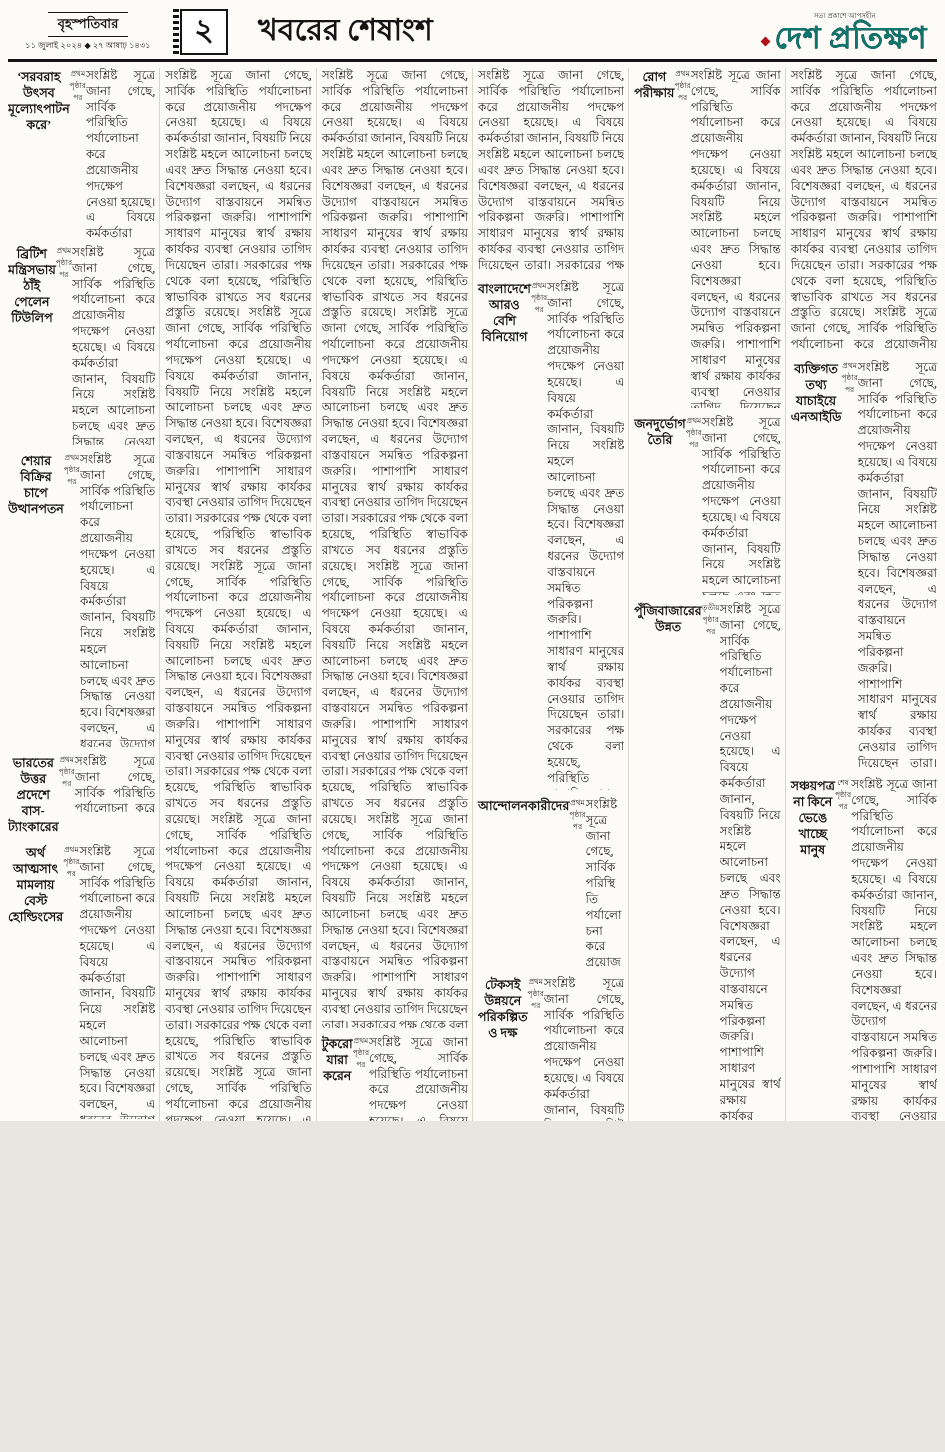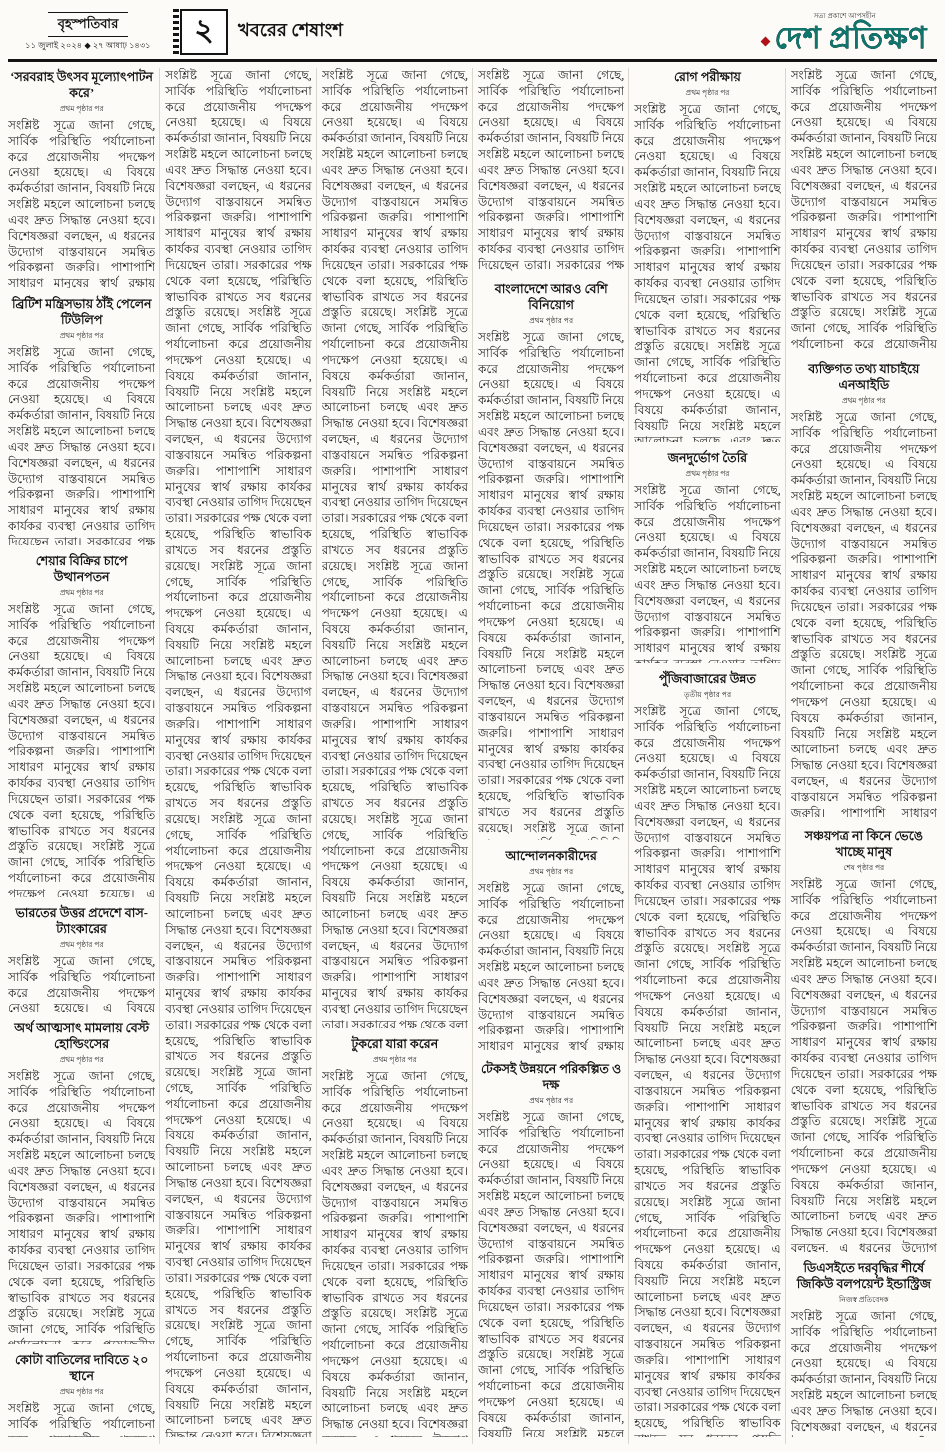--- a/index.html
+++ b/index.html
@@ -1,48 +1,48 @@
 <!DOCTYPE html>
 <html lang="bn"><head>
 <meta charset="utf-8">
 <style>
   html,body{margin:0;padding:0;}
   body{background:#e8e6e0;}
   .page{
-    width:945px;height:1452px;margin:0 auto;background:#fcfbf7;color:#141414;
+    width:945px;height:1121px;margin:0 auto;background:#fcfbf7;color:#141414;
     box-sizing:border-box;padding:6px 8px 8px 8px;overflow:hidden;
     font-family:"Liberation Serif","DejaVu Sans",serif;
   }
   
   .hdr{display:flex;align-items:center;height:56px;border-bottom:3px solid #141414;
        padding:2px 2px 4px 2px;box-sizing:border-box;}
   .dateblock{width:156px;text-align:center;flex:0 0 auto;}
   .day{display:inline-block;font-size:13px;font-weight:bold;
        border-top:1px solid #141414;border-bottom:1px solid #141414;padding:1px 10px;}
   .date{font-size:8px;margin-top:2px;letter-spacing:.2px;}
   .pagenum{flex:0 0 auto;width:44px;height:42px;border:2px solid #141414;margin:0 10px 0 14px;
        display:flex;align-items:center;justify-content:center;
        font-size:30px;font-weight:bold;position:relative;background:#fff;}
   .pagenum::before{content:"";position:absolute;left:-9px;top:-2px;bottom:-2px;width:6px;
        background:repeating-linear-gradient(180deg,#141414 0 3px,transparent 3px 6px);}
-  .sec-title{font-size:18px;font-weight:bold;margin-left:0;white-space:nowrap;}
+  .sec-title{font-size:30px;font-weight:bold;margin-left:20px;white-space:nowrap;}
   .hdr-spacer{flex:1 1 auto;}
   .masthead{text-align:center;padding-right:8px;flex:0 0 auto;}
   .tagline{font-size:7px;color:#333;margin-bottom:1px;}
   .mast-name{font-size:30px;font-weight:bold;line-height:1;letter-spacing:.5px;color:#0f766e;
        text-shadow:0 0 .4px #131313;}
   .mast-name::first-letter{color:#131313;}
   .mast-accent{display:inline-block;width:7px;height:7px;background:#b01116;
        transform:rotate(45deg);margin-right:5px;vertical-align:middle;}
   
   .cols{display:grid;grid-template-columns:repeat(6,1fr);column-gap:9px;
         height:1376px;margin-top:6px;overflow:hidden;}
   .col{overflow:hidden;display:flex;flex-direction:column;min-width:0;}
   .col + .col{border-left:1px solid #d9d6cc;padding-left:5px;margin-left:-5px;}
-  .sec{display:flex;flex-direction:column;margin-bottom:7px;flex:0 0 auto;min-height:0;}
+  .sec{display:flex;flex-direction:row;margin-bottom:7px;flex:0 0 auto;min-height:0;}
   .sec.grow{flex:1 1 auto;}
   .headline{font-size:12.5px;font-weight:bold;line-height:1.28;text-align:center;
         margin:1px 0 2px 0;}
   .cont{font-size:7.5px;font-weight:normal;text-align:center;margin-bottom:3px;color:#222;}
   .body{font-size:12px;line-height:1.32;text-align:justify;overflow:hidden;color:#1f1f1f;
         word-break:break-word;}
   .sec.grow .body{flex:1 1 auto;}
 </style>
 </head>
 <body>

